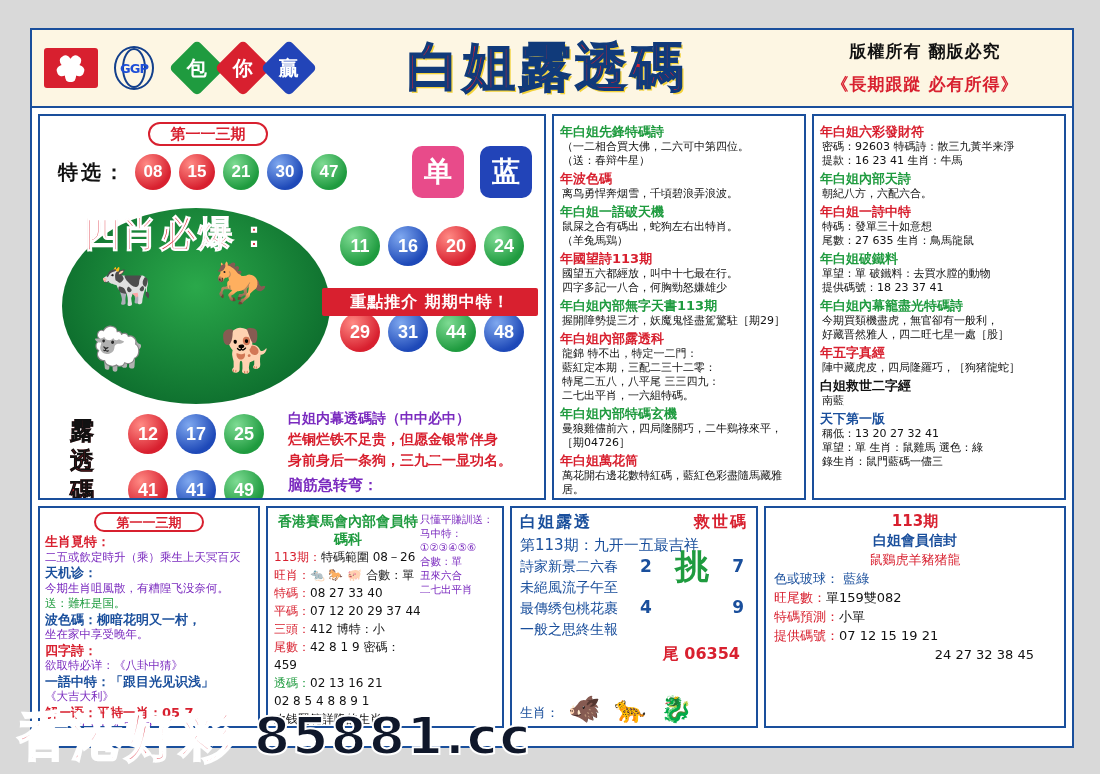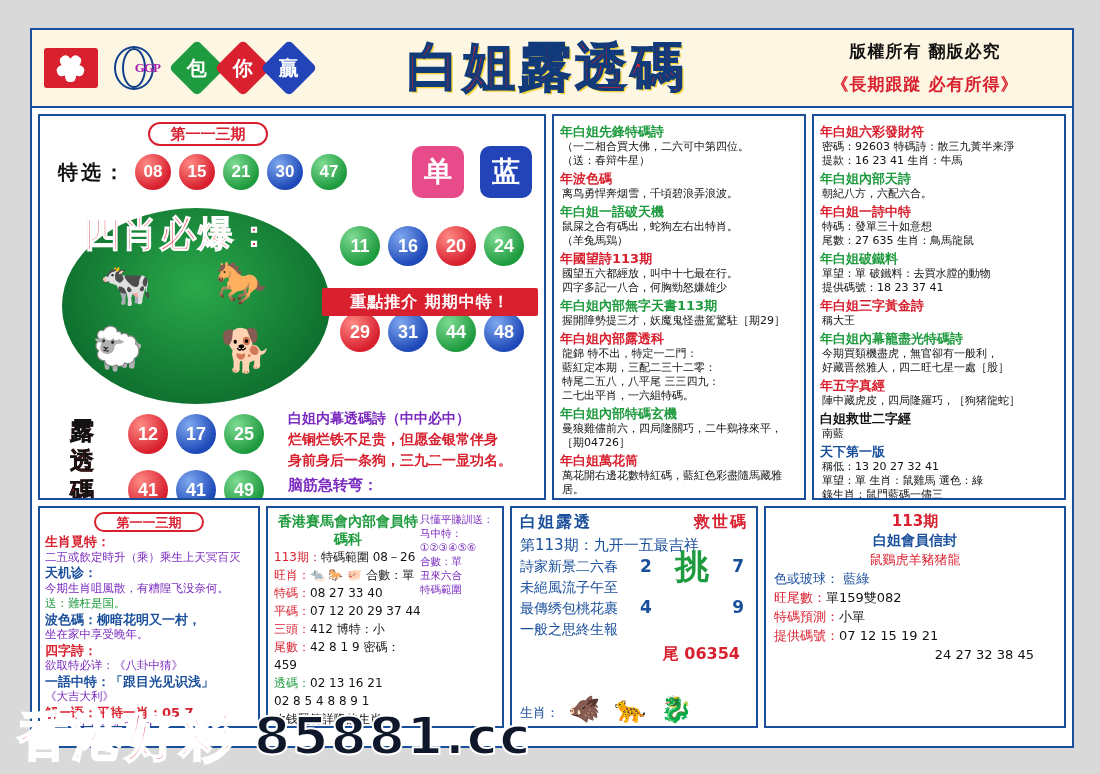--- a/index.html
+++ b/index.html
@@ -25,24 +25,23 @@
   .hk-flag {
     width:54px; height:40px; margin-left:12px; background:#d8202f;
     border-radius:3px; position:relative; flex:none;
   }
   .hk-flag .petal {
     position:absolute; width:11px; height:16px; background:#fff; border-radius:55% 55% 40% 40%;
     left:21px; top:4px; transform-origin:50% 100%;
   }
   .logo-circle {
     width:52px; height:44px; margin-left:10px; flex:none;
-    display:flex; align-items:center; justify-content:flex-end;
-    color:#a21caf; font-size:13px; font-weight:bold;
+    display:flex; align-items:center; justify-content:center;
+    color:#1d4ed8; font-size:13px; font-weight:bold;
     position:relative;
-    font-family:Liberation Serif, serif;
   }
   .logo-circle .ring {
     position:absolute; left:6px; top:0; width:40px; height:44px;
     border:2px solid #123f8c; border-radius:50%;
   }
   .logo-circle .ring2 {
     position:absolute; left:14px; top:2px; width:24px; height:40px;
     border:2px solid #123f8c; border-radius:50%;
   }
   .logo-txt { position:relative; z-index:2; letter-spacing:-1px; }
@@ -369,24 +368,20 @@
       </div>
       <div class="entry">
         <div class="entry-title t-red">年白姐一詩中特</div>
         <div class="entry-lines t-black">特碼：發單三十如意想</div>
         <div class="entry-lines t-black">尾數：27 635 生肖：鳥馬龍鼠</div>
       </div>
       <div class="entry">
         <div class="entry-title t-green">年白姐破鐵料</div>
         <div class="entry-lines t-black">單望：單 破鐵料：去買水膛的動物</div>
         <div class="entry-lines t-black">提供碼號：18 23 37 41</div>
-      </div>
-      <div class="entry">
-        <div class="entry-title t-red">年白姐三字黃金詩</div>
-        <div class="entry-lines t-black">稱大王</div>
       </div>
       <div class="entry">
         <div class="entry-title t-green">年白姐內幕籠盡光特碼詩</div>
         <div class="entry-lines t-black">今期買類機盡虎，無官卻有一般利，</div>
         <div class="entry-lines t-black">好藏晋然雅人，四二旺七星一處［股］</div>
       </div>
       <div class="entry">
         <div class="entry-title t-red">年五字真經</div>
         <div class="entry-lines t-black">陣中藏虎皮，四局隆羅巧，［狗猪龍蛇］</div>
       </div>
@@ -424,21 +419,21 @@
       </div>
     </div>
 
     <div class="fcol f2">
       <div class="f2-side">
         <div>只懂平賺訓送：</div>
         <div>马中特：</div>
         <div>①②③④⑤⑥</div>
         <div>合數：單</div>
         <div>丑來六合</div>
-        <div>特碼範圍</div>
+        <div>二七出平肖</div>
       </div>
       <div class="f2-main" style="width:160px;">
         <div class="f2-title">香港賽馬會內部會員特碼科</div>
         <div><span class="t-red">113期：</span><span class="t-black">特碼範圍 08－26</span></div>
         <div><span class="t-red">旺肖：</span><span class="t-black">🐀 🐎 🐖   合數：單</span></div>
         <div><span class="t-red">特碼：</span><span class="t-black">08 27 33 40</span></div>
         <div><span class="t-red">平碼：</span><span class="t-black">07 12 20 29 37 44</span></div>
         <div><span class="t-red">三頭：</span><span class="t-black">412 博特：小</span></div>
         <div><span class="t-red">尾數：</span><span class="t-black">42 8 1 9 密碼：459</span></div>
         <div><span class="t-green">透碼：</span><span class="t-black">02 13 16 21</span></div>

